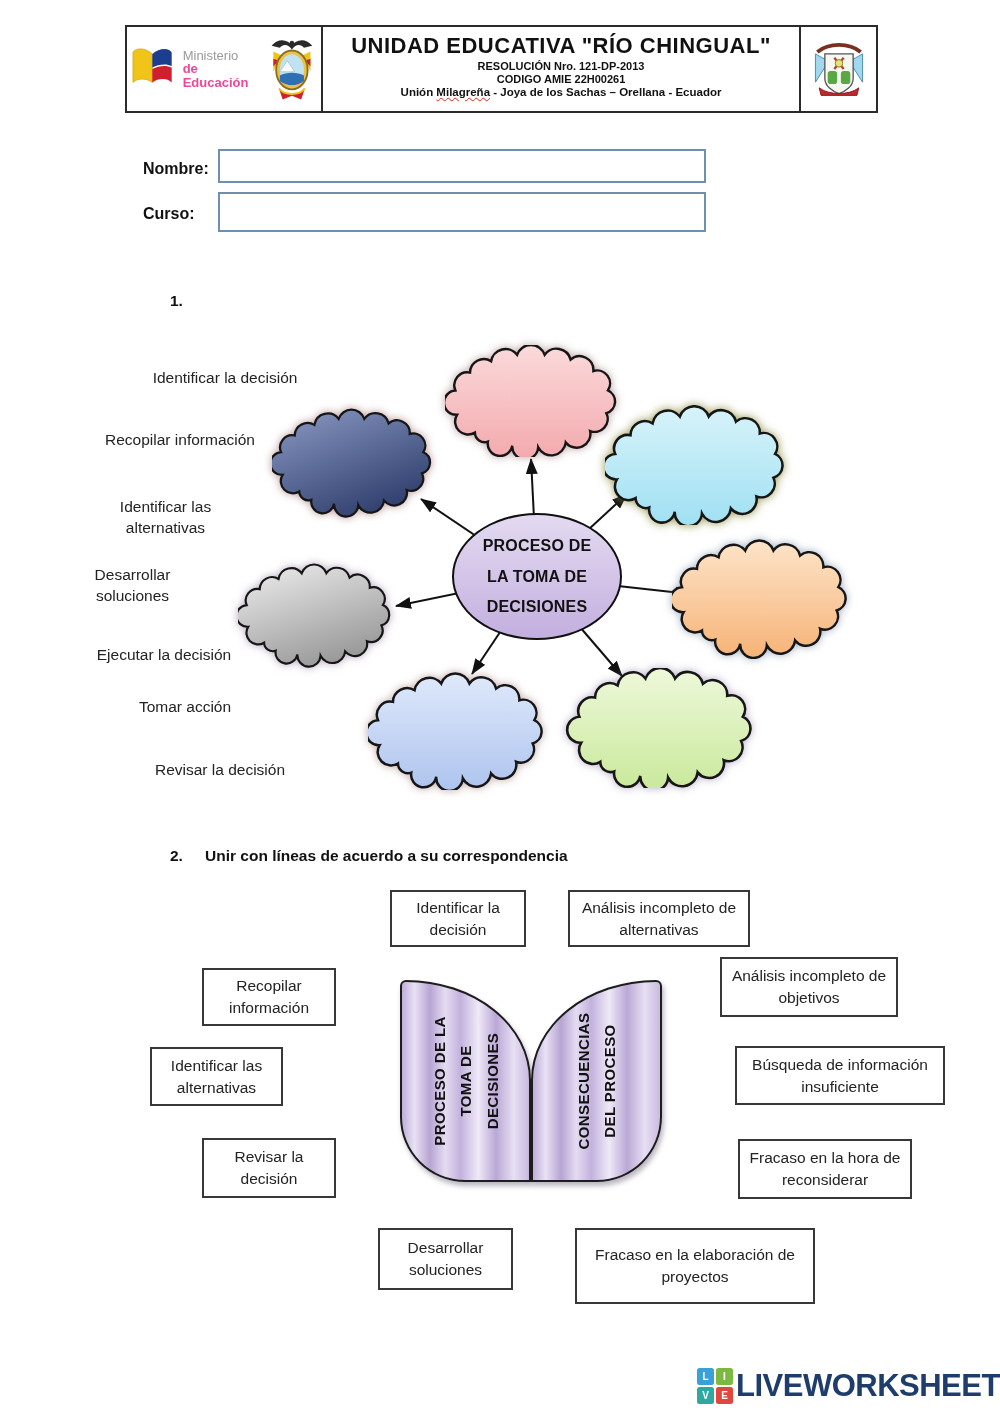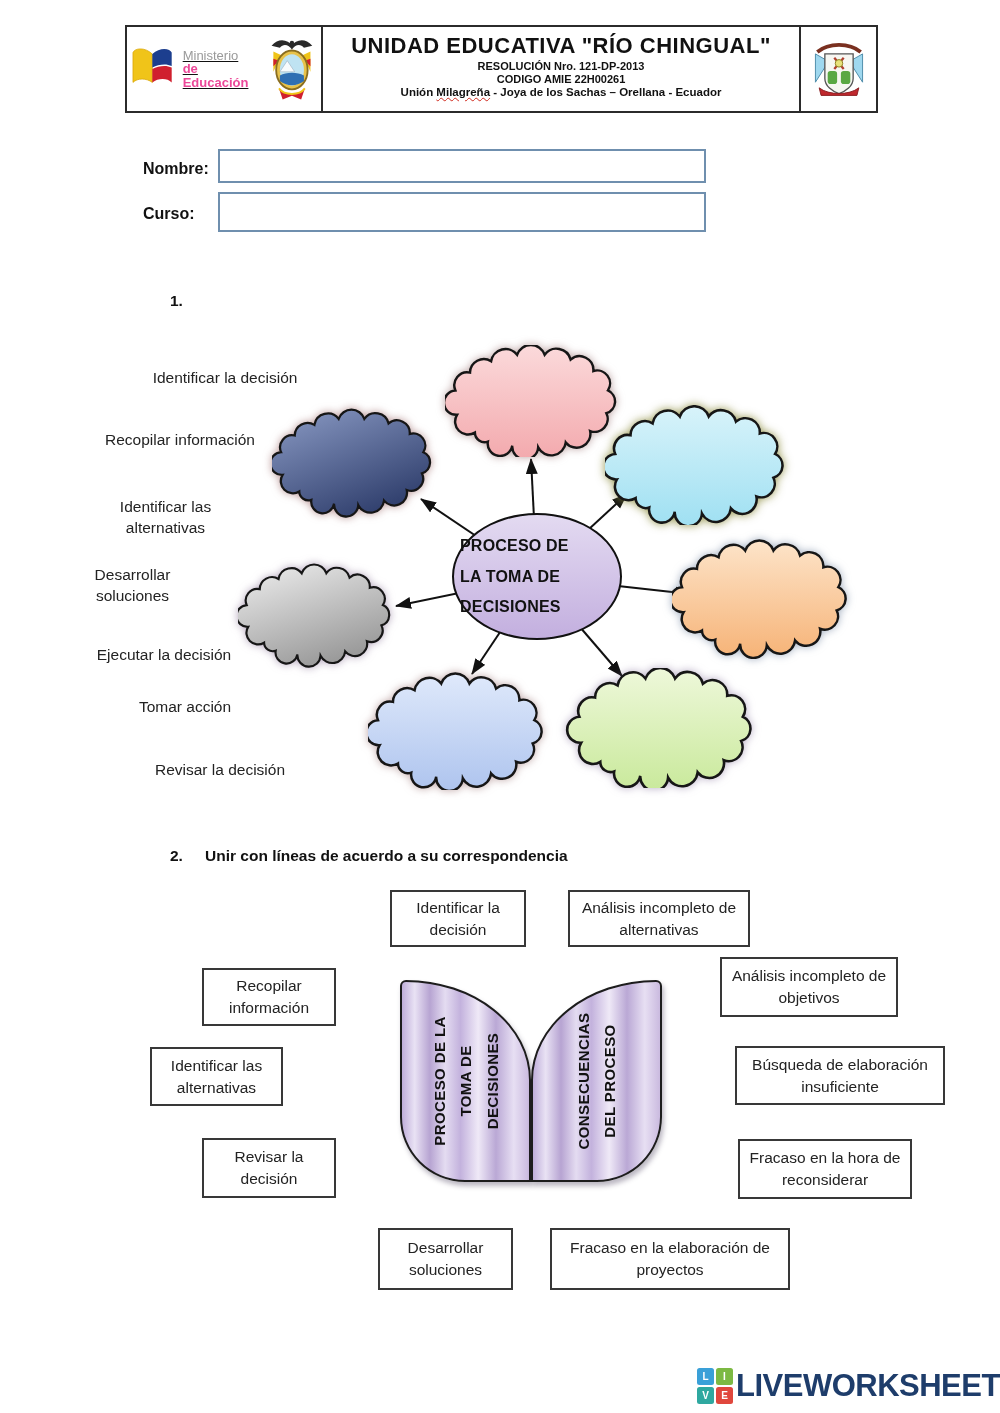--- a/index.html
+++ b/index.html
@@ -4,21 +4,21 @@
 <style>
   html,body{margin:0;padding:0;background:#ffffff;}
   .page{position:relative;width:1000px;height:1413px;background:#fff;overflow:hidden;
         font-family:"Liberation Sans",sans-serif;color:#111;}
 
   
   .hdr{position:absolute;left:125px;top:25px;width:753px;height:88px;border:2px solid #2b2b2b;
        display:flex;background:#fff;box-sizing:border-box;}
   .hdr-cell{box-sizing:border-box;border-right:2px solid #2b2b2b;display:flex;align-items:center;justify-content:center;}
   .hdr-cell:last-child{border-right:none;}
-  .hdr-c1{width:196px;gap:8px;padding:3px;text-decoration:underline;}
+  .hdr-c1{width:196px;gap:8px;padding:3px;}
   .hdr-c2{width:478px;flex-direction:column;justify-content:flex-start;padding-top:6px;}
   .hdr-c3{flex:1;}
   .min-text{display:flex;flex-direction:column;line-height:1.05;}
   .min-text .t1{color:#9a9a9a;font-size:13px;}
   .min-text .t2{color:#ec4899;font-size:13px;font-weight:bold;}
   .school-title{font-weight:bold;font-size:22px;letter-spacing:.5px;white-space:nowrap;}
   .hdr-line{font-weight:bold;font-size:11px;margin-top:1px;}
   .hdr-line3{font-weight:bold;font-size:11.5px;margin-top:1px;}
   .sp-wavy{text-decoration:underline;text-decoration-style:wavy;text-decoration-color:#d02b20;text-decoration-thickness:1px;}
 
@@ -32,21 +32,21 @@
   .qnum{position:absolute;font-weight:bold;font-size:15.5px;}
   .qtext{position:absolute;font-weight:bold;font-size:15.5px;}
 
   
   .diag{position:absolute;left:0;top:330px;width:1000px;height:500px;}
   .lbl{position:absolute;z-index:2;text-align:center;font-size:15.5px;color:#232323;line-height:1.35;cursor:grab;}
   .cloud{position:absolute;z-index:2;}
   .arrows{position:absolute;left:0;top:0;width:1000px;height:500px;z-index:1;}
   .c-ellipse{position:absolute;z-index:3;left:452px;top:183px;width:170px;height:127px;border:2.5px solid #111;
              border-radius:50%;background:linear-gradient(180deg,#e3daf1 0%,#d5c7e9 45%,#c3afdf 100%);
-             display:flex;flex-direction:column;justify-content:space-evenly;align-items:flex-start;
+             display:flex;flex-direction:column;justify-content:space-evenly;align-items:center;
              padding:10px 6px;box-sizing:border-box;}
   .c-ellipse div{font-weight:bold;font-size:16px;letter-spacing:.2px;}
 
   
   .q2{position:absolute;left:0;top:880px;width:1000px;height:430px;}
   .box{position:absolute;border:2px solid #383838;background:#fff;display:flex;align-items:center;justify-content:center;
        text-align:center;font-size:15.5px;color:#232323;line-height:1.4;box-sizing:border-box;padding:4px 8px;cursor:pointer;}
 
   .book{position:absolute;left:400px;top:100px;width:262px;height:204px;}
   .bpage{position:absolute;top:0;width:131px;height:202px;border:2.5px solid #1d1d1d;box-sizing:border-box;
@@ -214,25 +214,25 @@
 
   <div class="qnum" style="left:170px;top:847px;">2.</div>
   <div class="qtext" style="left:205px;top:847px;width:600px;">Unir con líneas de acuerdo a su correspondencia</div>
 
   <div class="q2">
     <div class="box" style="left:390px;top:10px;width:136px;height:57px;">Identificar la decisión</div>
     <div class="box" style="left:568px;top:10px;width:182px;height:57px;">Análisis incompleto de alternativas</div>
     <div class="box" style="left:202px;top:88px;width:134px;height:58px;">Recopilar información</div>
     <div class="box" style="left:720px;top:77px;width:178px;height:60px;">Análisis incompleto de objetivos</div>
     <div class="box" style="left:150px;top:167px;width:133px;height:59px;">Identificar las alternativas</div>
-    <div class="box" style="left:735px;top:166px;width:210px;height:59px;">Búsqueda de elaboración insuficiente</div>
+    <div class="box" style="left:735px;top:166px;width:210px;height:59px;">Búsqueda de información insuficiente</div>
     <div class="box" style="left:202px;top:258px;width:134px;height:60px;">Revisar la decisión</div>
     <div class="box" style="left:738px;top:259px;width:174px;height:60px;">Fracaso en la hora de reconsiderar</div>
     <div class="box" style="left:378px;top:348px;width:135px;height:62px;">Desarrollar soluciones</div>
-    <div class="box" style="left:550px;top:348px;width:240px;height:62px;">Fracaso en la elaboración de proyectos</div>
+    <div class="box" style="left:575px;top:348px;width:240px;height:76px;">Fracaso en la elaboración de proyectos</div>
 
     <div class="book">
       <div class="bpage bpage-l">
         <div class="btext">
           <div>PROCESO DE LA</div>
           <div>TOMA DE</div>
           <div>DECISIONES</div>
         </div>
       </div>
       <div class="bpage bpage-r">

